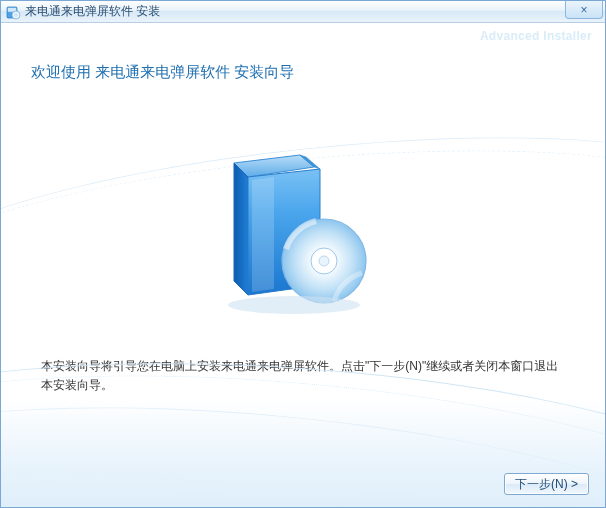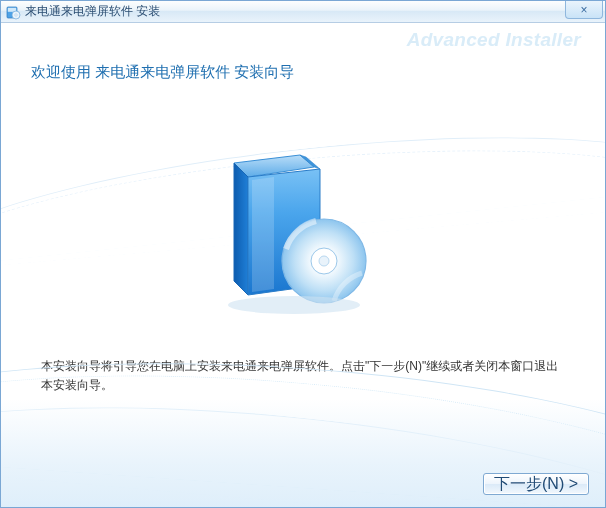--- a/index.html
+++ b/index.html
@@ -54,24 +54,23 @@
   .canvas {
     position: relative;
     width: 100%;
     height: 486px;
     background: #fff;
     overflow: hidden;
   }
   .brand {
     position: absolute;
     top: 6px;
-    right: 24px;
-    font-size: 19px;
+    right: 13px;
+    font-size: 12px;
     font-weight: bold;
-    font-style: italic;
     color: #d9ecf8;
     letter-spacing: 0.3px;
     text-shadow: 0 1px 0 #fff;
   }
   .welcome {
     position: absolute;
     top: 40px;
     left: 30px;
     color: #1f6fb0;
     font-size: 15px;
@@ -98,21 +97,21 @@
     position: absolute;
     right: 16px;
     bottom: 14px;
     min-width: 84px;
     height: 22px;
     padding: 0 10px;
     border: 1px solid #7fa9d2;
     border-radius: 3px;
     background: linear-gradient(to bottom, #ffffff 0%, #eef5fc 48%, #dbeaf8 52%, #f2f8fd 100%);
     color: #214b75;
-    font-size: 16px;
+    font-size: 12px;
     cursor: pointer;
     display: flex;
     align-items: center;
     justify-content: center;
     box-shadow: inset 0 0 0 1px #ffffff;
   }
   
   .wave {
     position: absolute;
     pointer-events: none;

